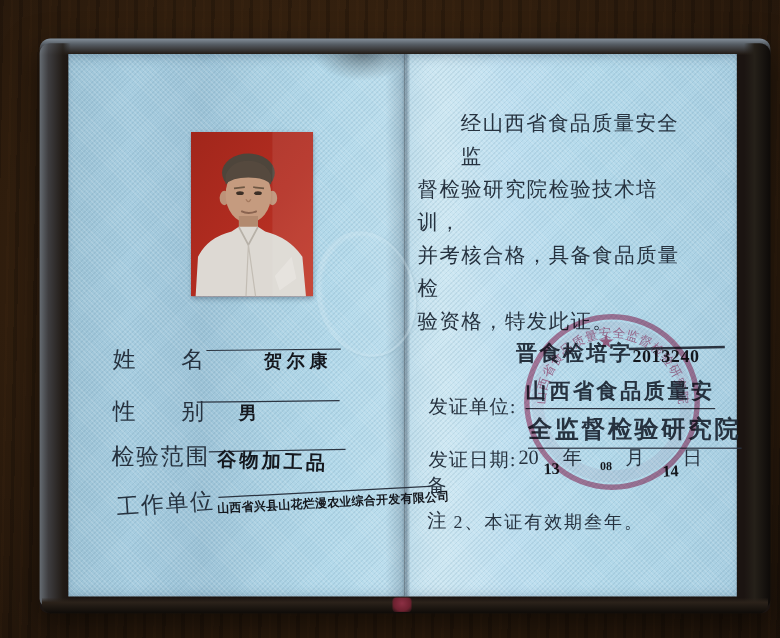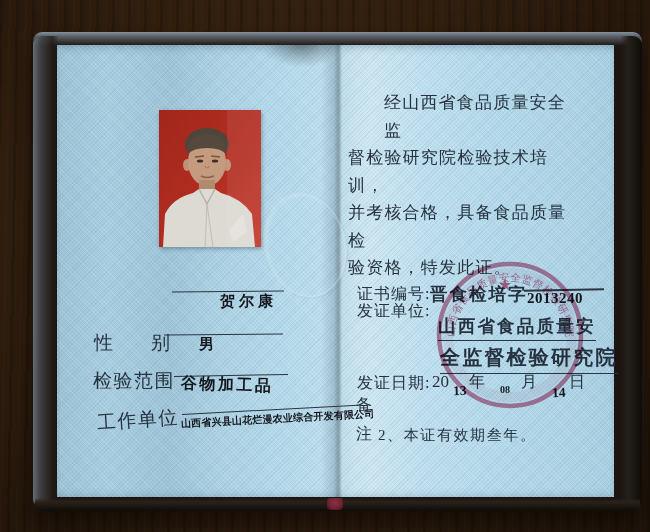--- a/index.html
+++ b/index.html
@@ -100,20 +100,21 @@
       <path d="M4,137 L6,104 Q14,88 34,83 L40,79 L56,79 L62,83 Q82,88 93,104 L96,137 Z" fill="#ddd9d3"></path>
       <path d="M40,79 L48,94 L56,79" stroke="#b7b1a8" stroke-width="1.5" fill="none"></path>
       <path d="M48,94 L46,137 M48,94 L54,137" stroke="#c3bdb4" stroke-width="1" fill="none"></path>
       <path d="M70,120 L84,104 L88,122 L74,132 Z" fill="rgba(255,255,255,0.22)"></path>
       <rect x="68" y="0" width="34" height="137" fill="rgba(255,255,255,0.08)"></rect>
     </svg>
   </div>
 
   <div class="emboss"></div>
 
+  <div class="t lbl2" style="left:94px;top:287px;">姓名</div>
   <div class="uline" style="left:172px;top:291px;width:112px;transform:rotate(-0.6deg);"></div>
   <div class="t hand" style="left:220px;top:292px;font-size:15px;letter-spacing:4px;">贺尔康</div>
 
   <div class="t lbl2" style="left:94px;top:330px;">性别</div>
   <div class="uline" style="left:164px;top:334px;width:119px;transform:rotate(-0.6deg);"></div>
   <div class="t hand" style="left:199px;top:335px;font-size:15px;">男</div>
 
   <div class="t lbl4" style="left:93px;top:368px;text-align:center;">检验范围</div>
   <div class="uline" style="left:174px;top:375px;width:114px;transform:rotate(-1deg);"></div>
   <div class="t hand" style="left:181px;top:373px;font-size:16px;letter-spacing:2.5px;transform:rotate(2deg);transform-origin:left;">谷物加工品</div>
@@ -122,26 +123,25 @@
   <div class="uline" style="left:182px;top:414px;width:176px;transform:rotate(-3deg);transform-origin:left;"></div>
   <div class="t hand" style="left:181px;top:417px;font-size:10px;letter-spacing:0.2px;transform:rotate(-3deg);transform-origin:left;">山西省兴县山花烂漫农业综合开发有限公司</div>
 
   <div class="stmt">
     <div>经山西省食品质量安全监</div>
     <div>督检验研究院检验技术培训，</div>
     <div>并考核合格，具备食品质量检</div>
     <div>验资格，特发此证。</div>
   </div>
 
-  <div class="t" style="left:357px;top:284px;font-size:16px;letter-spacing:1px;">证书编号:</div>
   <div class="t" style="left:430px;top:282px;font-size:17.5px;letter-spacing:2px;font-weight:600;">晋食检培字</div>
   <div class="uline" style="left:524px;top:289px;width:80px;transform:rotate(-1.2deg);border-bottom-width:2px;"></div>
   <div class="t hand" style="left:527px;top:290px;font-size:15px;letter-spacing:0.5px;">2013240</div>
 
-  <div class="t" style="left:357px;top:301px;font-size:16px;letter-spacing:1px;">发证单位:</div>
+  <div class="t" style="left:357px;top:329px;font-size:16px;letter-spacing:1px;">发证单位:</div>
   <div class="t" style="left:438px;top:314px;font-size:17.5px;letter-spacing:2.2px;font-weight:600;border-bottom:1.6px solid #2b3441;padding-bottom:2px;">山西省食品质量安</div>
   <div class="t" style="left:440px;top:344px;font-size:20px;letter-spacing:2.2px;font-weight:600;border-bottom:1.6px solid #2b3441;padding-bottom:2px;">全监督检验研究院</div>
 
   <div class="t" style="left:357px;top:373px;font-size:16px;letter-spacing:1px;">发证日期:</div>
   <div class="t" style="left:432px;top:372px;font-size:17px;">20</div>
   <div class="t hand" style="left:453px;top:383px;font-size:13.5px;transform:rotate(-2deg);">13</div>
   <div class="t" style="left:469px;top:372px;font-size:16px;">年</div>
   <div class="t hand" style="left:500px;top:384px;font-size:10px;">08</div>
   <div class="t" style="left:521px;top:372px;font-size:16px;">月</div>
   <div class="t hand" style="left:552px;top:385px;font-size:13.5px;transform:rotate(-3deg);">14</div>

